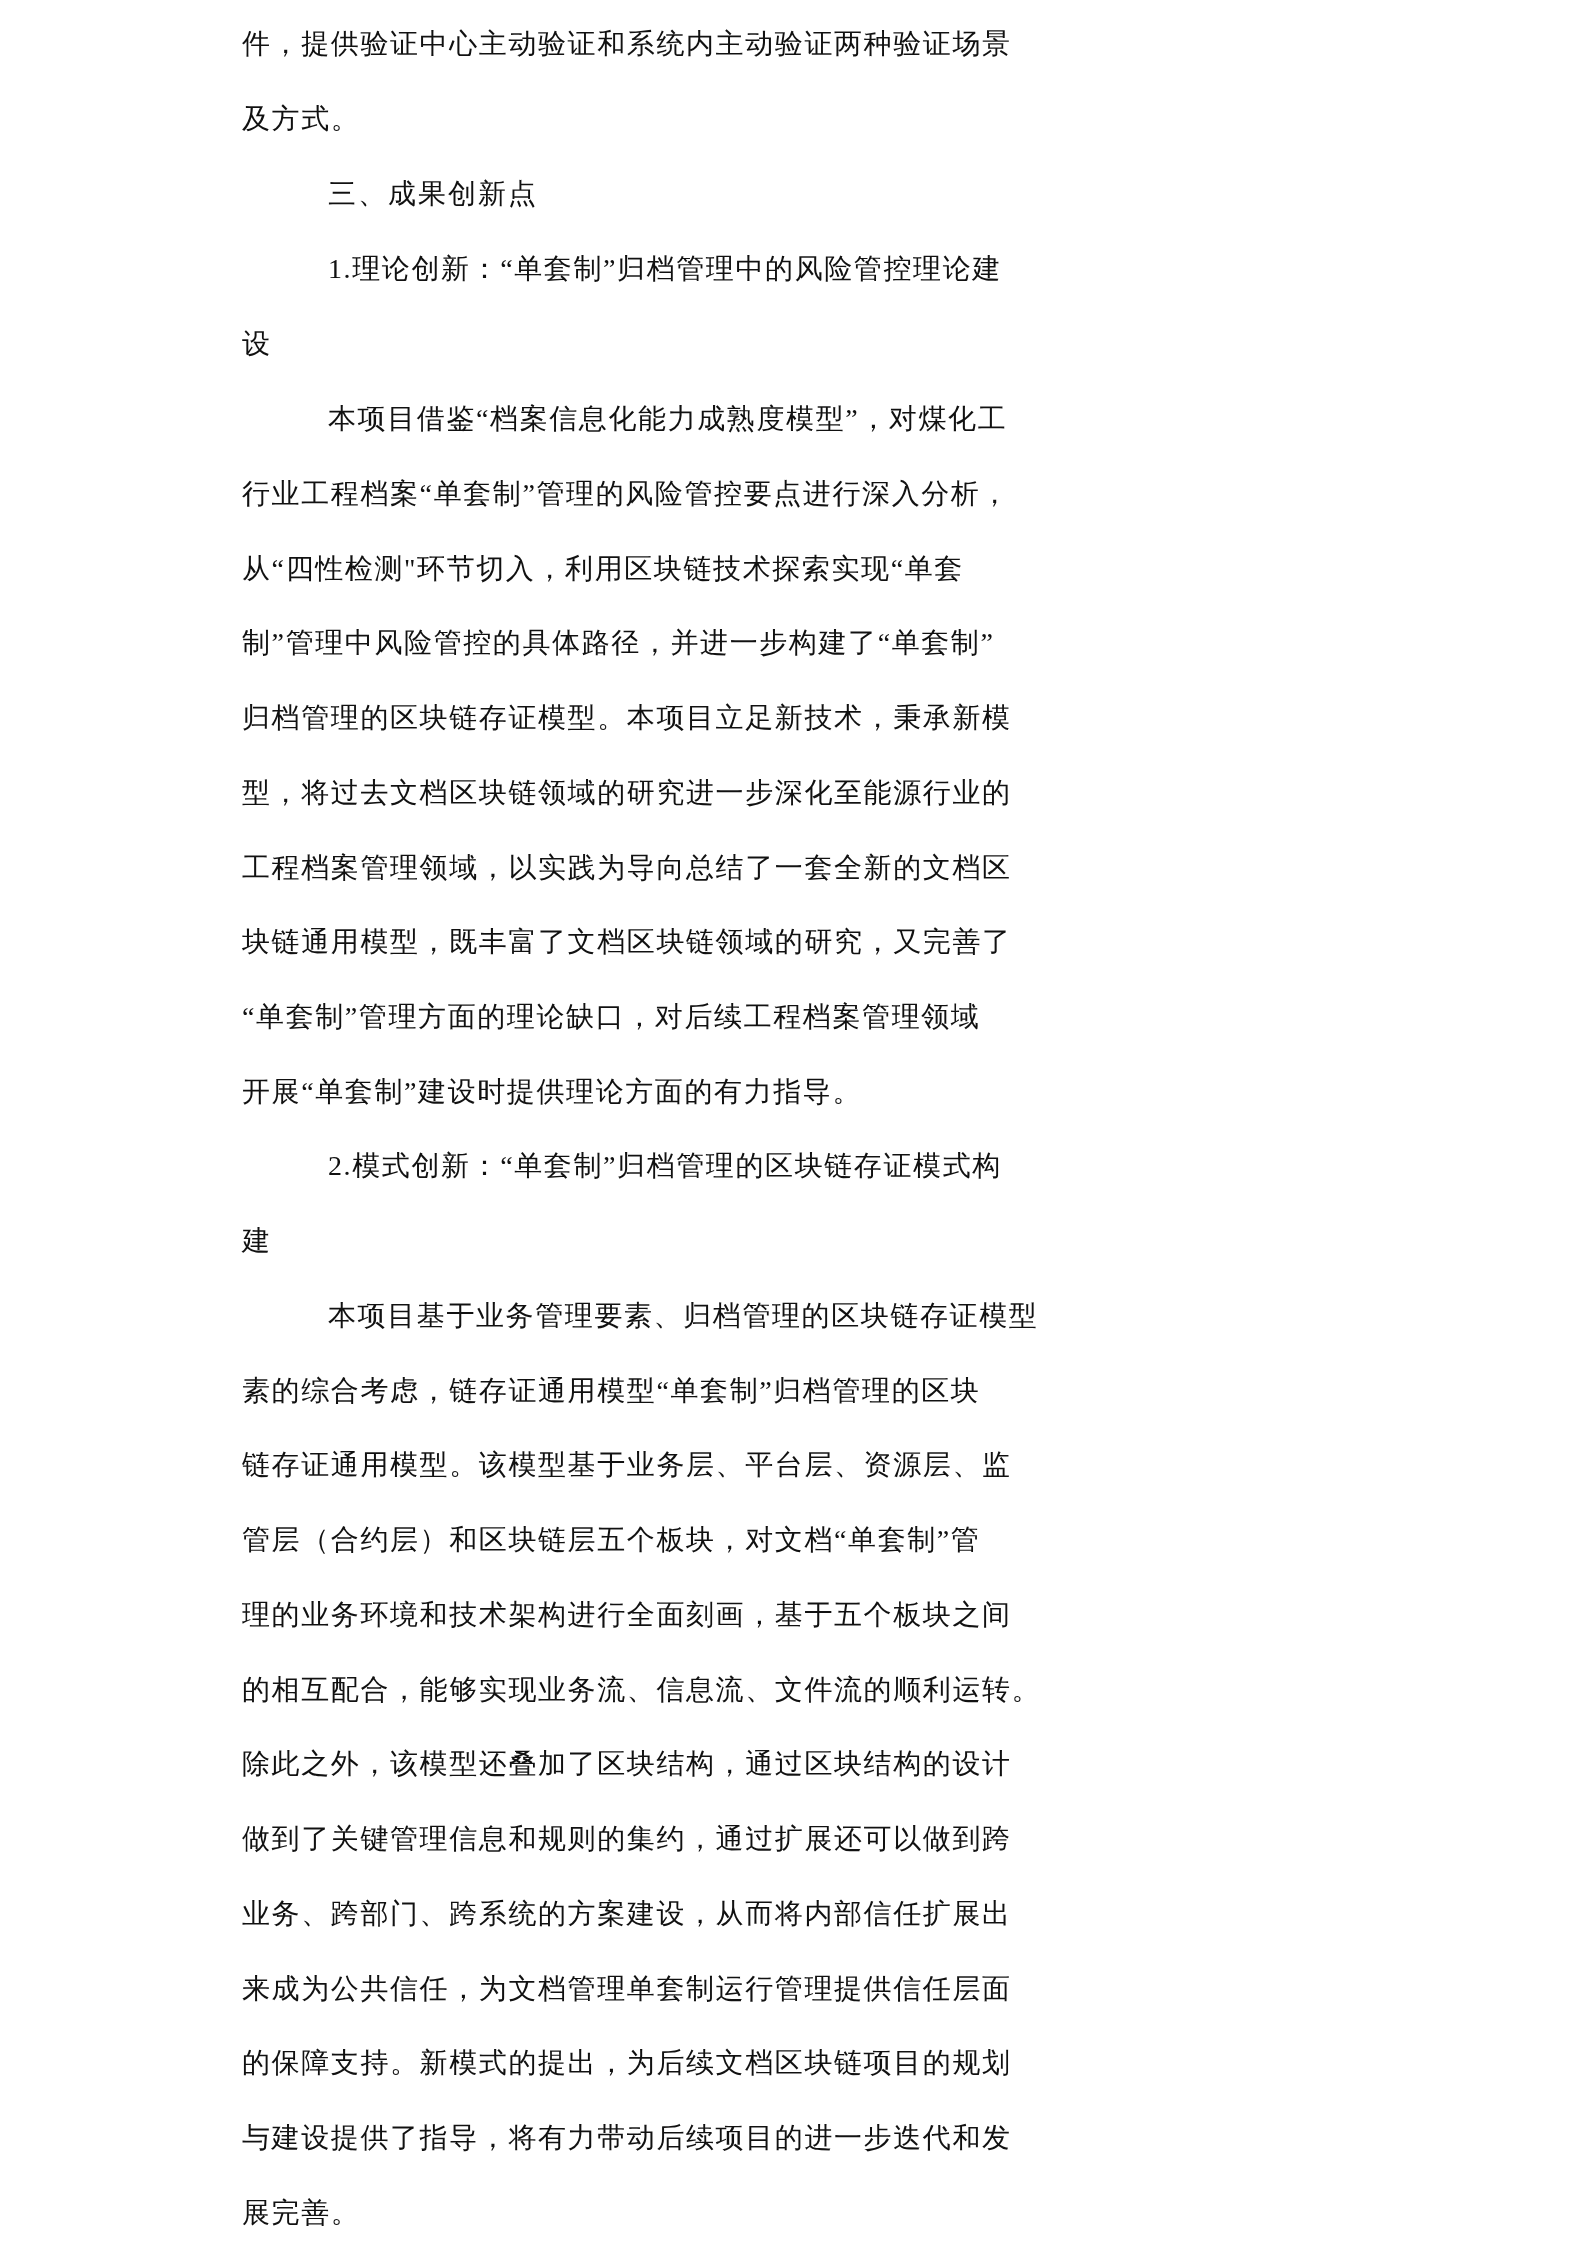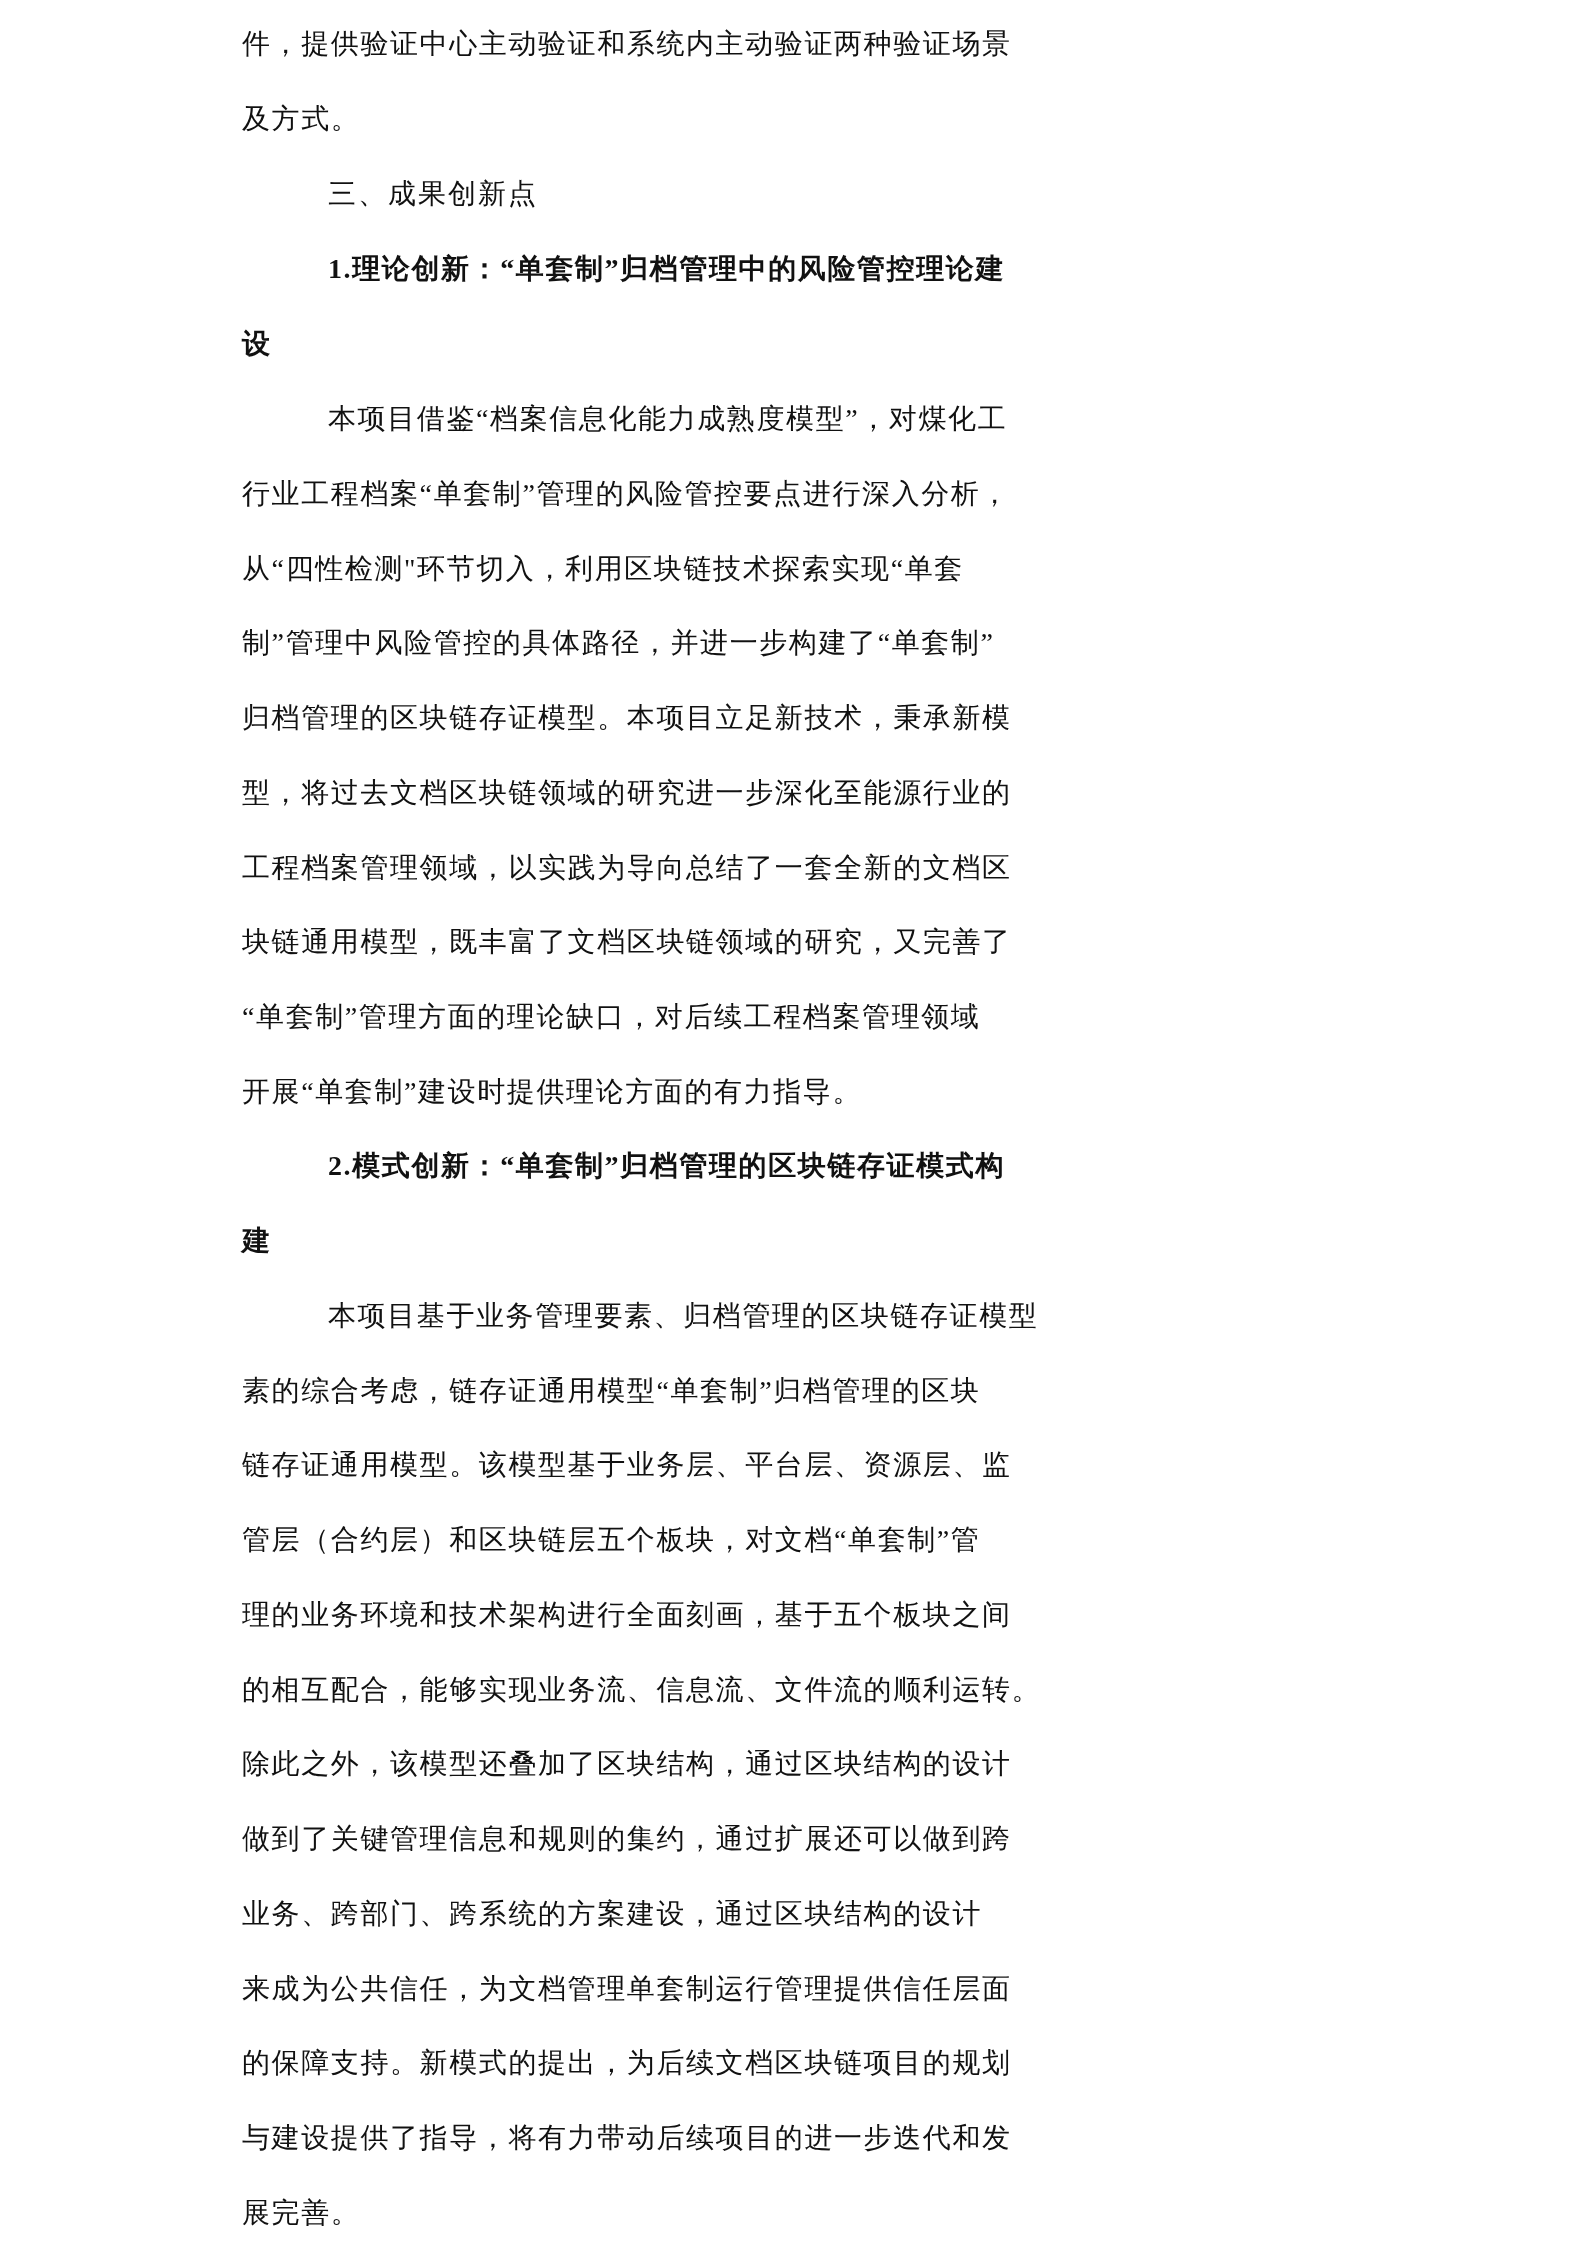--- a/index.html
+++ b/index.html
@@ -30,21 +30,21 @@
     white-space: nowrap;
     letter-spacing: 1.6px;
   }
   .indent { left: 86px; }
   .h1 {
     font-family: "DejaVu Sans", "Liberation Sans", sans-serif;
     font-weight: normal;
     letter-spacing: 2px;
   }
   .h2 {
-    font-weight: bold;
+    font-weight: normal;
   }
 </style>
 </head>
 <body>
 
 <div class="page">
 
   <div class="line" style="top:6px">件，提供验证中心主动验证和系统内主动验证两种验证场景</div>
   <div class="line" style="top:81px">及方式。</div>
 
@@ -68,19 +68,19 @@
   <div class="line h2" style="top:1203px">建</div>
 
   <div class="line indent" style="top:1278px">本项目基于业务管理要素、归档管理的区块链存证模型</div>
   <div class="line" style="top:1353px">素的综合考虑，链存证通用模型“单套制”归档管理的区块</div>
   <div class="line" style="top:1427px">链存证通用模型。该模型基于业务层、平台层、资源层、监</div>
   <div class="line" style="top:1502px">管层（合约层）和区块链层五个板块，对文档“单套制”管</div>
   <div class="line" style="top:1577px">理的业务环境和技术架构进行全面刻画，基于五个板块之间</div>
   <div class="line" style="top:1652px">的相互配合，能够实现业务流、信息流、文件流的顺利运转。</div>
   <div class="line" style="top:1726px">除此之外，该模型还叠加了区块结构，通过区块结构的设计</div>
   <div class="line" style="top:1801px">做到了关键管理信息和规则的集约，通过扩展还可以做到跨</div>
-  <div class="line" style="top:1876px">业务、跨部门、跨系统的方案建设，通过区块结构的设计</div>
+  <div class="line" style="top:1876px">业务、跨部门、跨系统的方案建设，从而将内部信任扩展出</div>
   <div class="line" style="top:1951px">来成为公共信任，为文档管理单套制运行管理提供信任层面</div>
   <div class="line" style="top:2025px">的保障支持。新模式的提出，为后续文档区块链项目的规划</div>
   <div class="line" style="top:2100px">与建设提供了指导，将有力带动后续项目的进一步迭代和发</div>
   <div class="line" style="top:2175px">展完善。</div>
 
 </div>
 
 </body></html>

